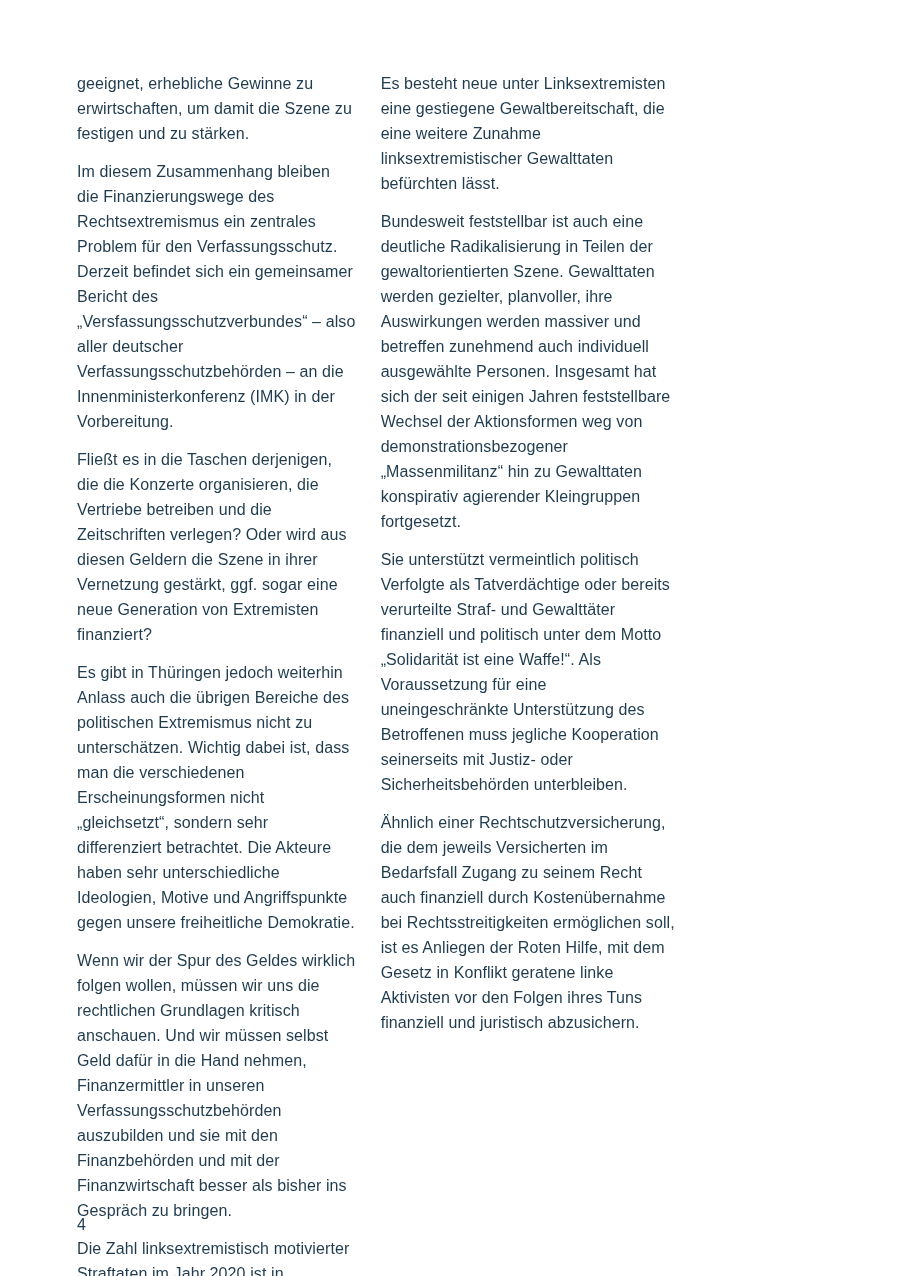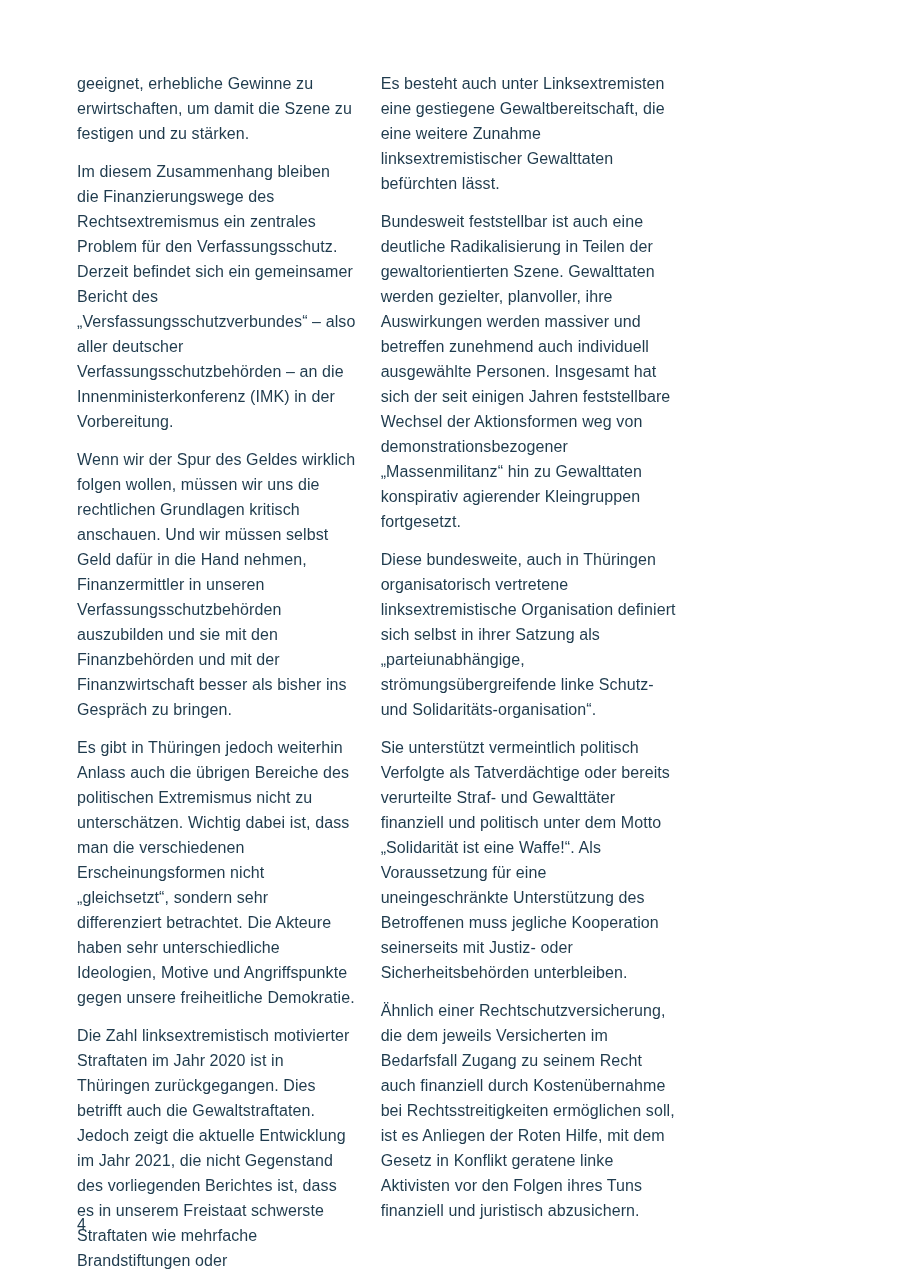--- a/index.html
+++ b/index.html
@@ -53,29 +53,29 @@
 </style>
 </head>
 <body>
 
 <div class="page">
   <div class="columns">
 
     <div class="col col-left">
       <p>geeignet, erhebliche Gewinne zu erwirtschaften, um damit die Szene zu festigen und zu stärken.</p>
       <p>Im diesem Zusammenhang bleiben die Finanzierungswege des Rechtsextremismus ein zentrales Problem für den Verfassungsschutz. Derzeit befindet sich ein gemeinsamer Bericht des „Versfassungsschutzverbundes“ – also aller deutscher Verfassungsschutzbehörden – an die Innenministerkonferenz (IMK) in der Vorbereitung.</p>
+      <p>Fließt es in die Taschen derjenigen, die die Konzerte organisieren, die Vertriebe betreiben und die Zeitschriften verlegen? Oder wird aus diesen Geldern die Szene in ihrer Vernetzung gestärkt, ggf. sogar eine neue Generation von Extremisten finanziert?</p>
+      <p>Es gibt in Thüringen jedoch weiterhin Anlass auch die übrigen Bereiche des politischen Extremismus nicht zu unterschätzen. Wichtig dabei ist, dass man die verschiedenen Erscheinungsformen nicht „gleichsetzt“, sondern sehr differenziert betrachtet. Die Akteure haben sehr unterschiedliche Ideologien, Motive und Angriffspunkte gegen unsere freiheitliche Demokratie.</p>
       <p>Wenn wir der Spur des Geldes wirklich folgen wollen, müssen wir uns die rechtlichen Grundlagen kritisch anschauen. Und wir müssen selbst Geld dafür in die Hand nehmen, Finanzermittler in unseren Verfassungsschutzbehörden auszubilden und sie mit den Finanzbehörden und mit der Finanzwirtschaft besser als bisher ins Gespräch zu bringen.</p>
-      <p>Es gibt in Thüringen jedoch weiterhin Anlass auch die übrigen Bereiche des politischen Extremismus nicht zu unterschätzen. Wichtig dabei ist, dass man die verschiedenen Erscheinungsformen nicht „gleichsetzt“, sondern sehr differenziert betrachtet. Die Akteure haben sehr unterschiedliche Ideologien, Motive und Angriffspunkte gegen unsere freiheitliche Demokratie.</p>
       <p>Die Zahl linksextremistisch motivierter Straftaten im Jahr 2020 ist in Thüringen zurückgegangen. Dies betrifft auch die Gewaltstraftaten.  Jedoch zeigt die aktuelle Entwicklung im Jahr 2021, die nicht Gegenstand des vorliegenden Berichtes ist, dass es in unserem Freistaat schwerste Straftaten wie mehrfache Brandstiftungen oder Körperverletzungsdelikte gegeben hat.</p>
     </div>
 
     <div class="col col-right">
-      <p>Es besteht auch unter Linksextremisten eine gestiegene Gewaltbereitschaft, die eine weitere Zunahme linksextremistischer Gewalttaten befürchten lässt.</p>
+      <p>Es besteht neue unter Linksextremisten eine gestiegene Gewaltbereitschaft, die eine weitere Zunahme linksextremistischer Gewalttaten befürchten lässt.</p>
       <p>Bundesweit feststellbar ist auch eine deutliche Radikalisierung in Teilen der gewaltorientierten Szene. Gewalttaten werden gezielter, planvoller, ihre Auswirkungen werden massiver und betreffen zunehmend auch individuell ausgewählte Personen. Insgesamt hat sich der seit einigen Jahren feststellbare Wechsel der Aktionsformen weg von demonstrationsbezogener „Massenmilitanz“ hin zu Gewalttaten konspirativ agierender Kleingruppen fortgesetzt.</p>
-      <p>Diese bundesweite, auch in Thüringen organisatorisch vertretene linksextremistische Organisation definiert sich selbst in ihrer Satzung als „parteiunabhängige, strömungsübergreifende linke Schutz- und Solidaritäts-organisation“.</p>
       <p>Sie unterstützt vermeintlich politisch Verfolgte als Tatverdächtige oder bereits verurteilte Straf- und Gewalttäter finanziell und politisch unter dem Motto „Solidarität ist eine Waffe!“. Als Voraussetzung für eine uneingeschränkte Unterstützung des Betroffenen muss jegliche Kooperation seinerseits mit Justiz- oder Sicherheitsbehörden unterbleiben.</p>
       <p>Ähnlich einer Rechtschutzversicherung, die dem jeweils Versicherten im Bedarfsfall Zugang zu seinem Recht auch finanziell durch Kostenübernahme bei Rechtsstreitigkeiten ermöglichen soll, ist es Anliegen der Roten Hilfe, mit dem Gesetz in Konflikt geratene linke Aktivisten vor den Folgen ihres Tuns finanziell und juristisch abzusichern.</p>
     </div>
 
   </div>
 
   <div class="page-number">4</div>
 </div>
 
 </body></html>

